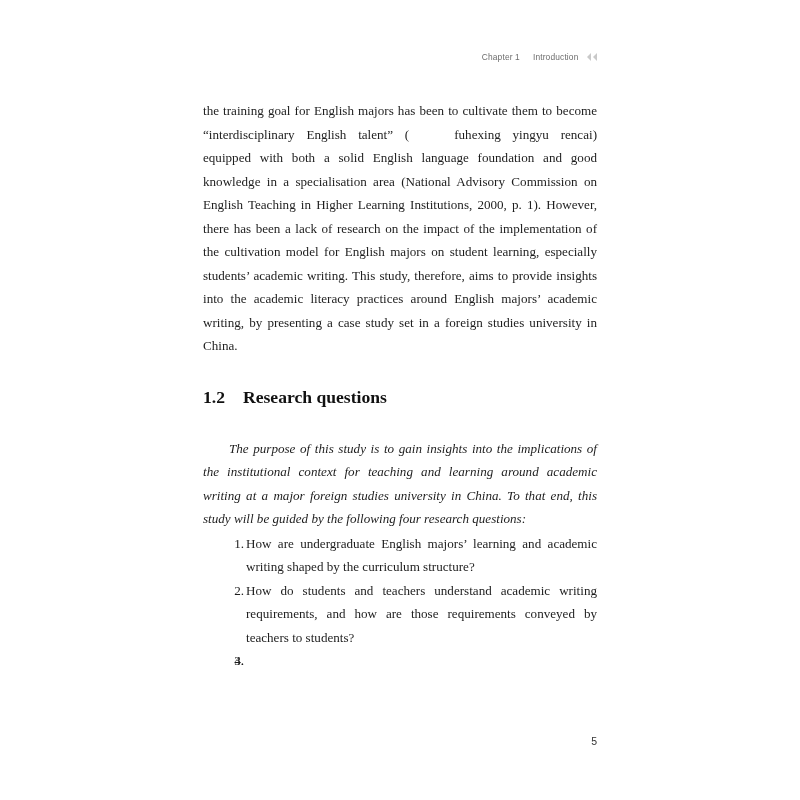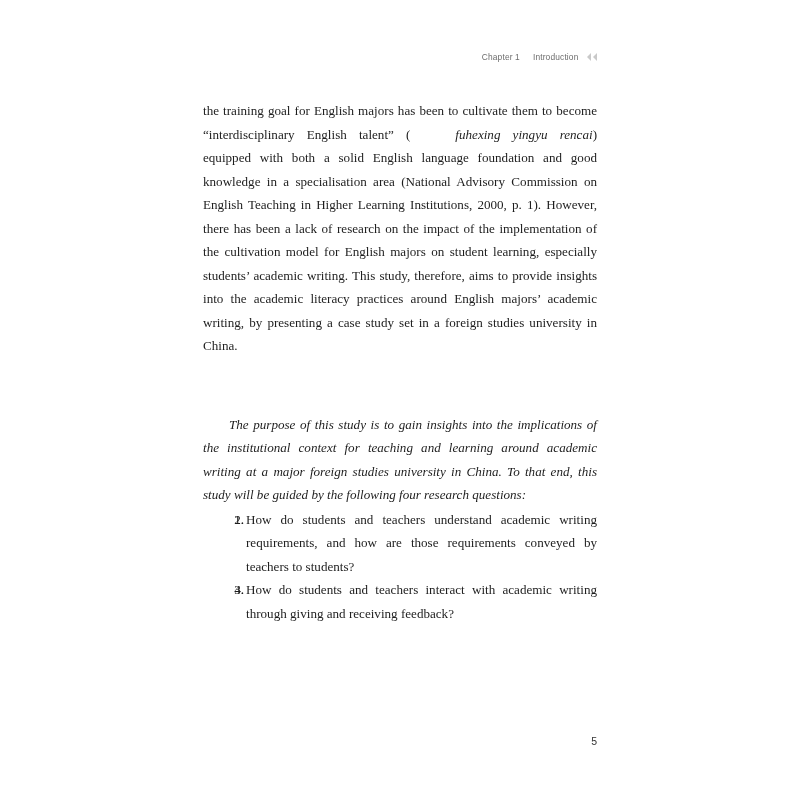--- a/index.html
+++ b/index.html
@@ -74,21 +74,20 @@
     -webkit-hyphens: none;
     hyphens: none;
     color: #1d1d1d;
   }
   p.body-par.indented {
     text-indent: 26px;
     font-style: italic;
   }
 
   .ital {
-    font-style: italic;
     margin-left: 45px;
   }
 
   
   h2.section-heading {
     margin: 0;
     font-size: 17.6px;
     font-weight: bold;
     line-height: 24px;
     color: #111111;
@@ -156,41 +155,45 @@
       <span class="tri-left"></span>
     </span>
   </div>
 
   <div class="content">
 
     <p class="body-par"><span>the training goal for English majors has been to cultivate them to become “interdisciplinary English talent” (</span><span class="ital">fuhexing yingyu rencai</span><span>) equipped with both a solid English language foundation and good knowledge in a specialisation area (National Advisory Commission on English Teaching in Higher Learning Institutions, 2000, p. 1). However, there has been a lack of research on the impact of the implementation of the cultivation model for English majors on student learning, especially students’ academic writing. This study, therefore, aims to provide insights into the academic literacy practices around English majors’ academic writing, by presenting a case study set in a foreign studies university in China.</span></p>
 
     <div class="gap-before-heading"></div>
 
+    <h2 class="section-heading">
+      <span class="sec-num">1.2</span>
+      <span>Research questions</span>
+    </h2>
 
     <div class="gap-after-heading"></div>
 
     <p class="body-par indented">The purpose of this study is to gain insights into the implications of the institutional context for teaching and learning around academic writing at a major foreign studies university in China. To that end, this study will be guided by the following four research questions:</p>
 
     <div class="gap-before-list"></div>
 
     <ol class="rq-list">
       <li>
         <span class="li-num">1.</span>
+        <span>How are undergraduate English majors’ learning and academic writing shaped by the curriculum structure?</span>
       </li>
       <li>
         <span class="li-num">2.</span>
         <span>How do students and teachers understand academic writing requirements, and how are those requirements conveyed by teachers to students?</span>
       </li>
       <li>
         <span class="li-num">3.</span>
       </li>
       <li>
         <span class="li-num">4.</span>
-        <span>How do students and teachers interact with academic writing through giving and receiving feedback?</span>
       </li>
     </ol>
 
   </div>
 
   <div class="folio">5</div>
 
 </div>
 
 </body></html>

